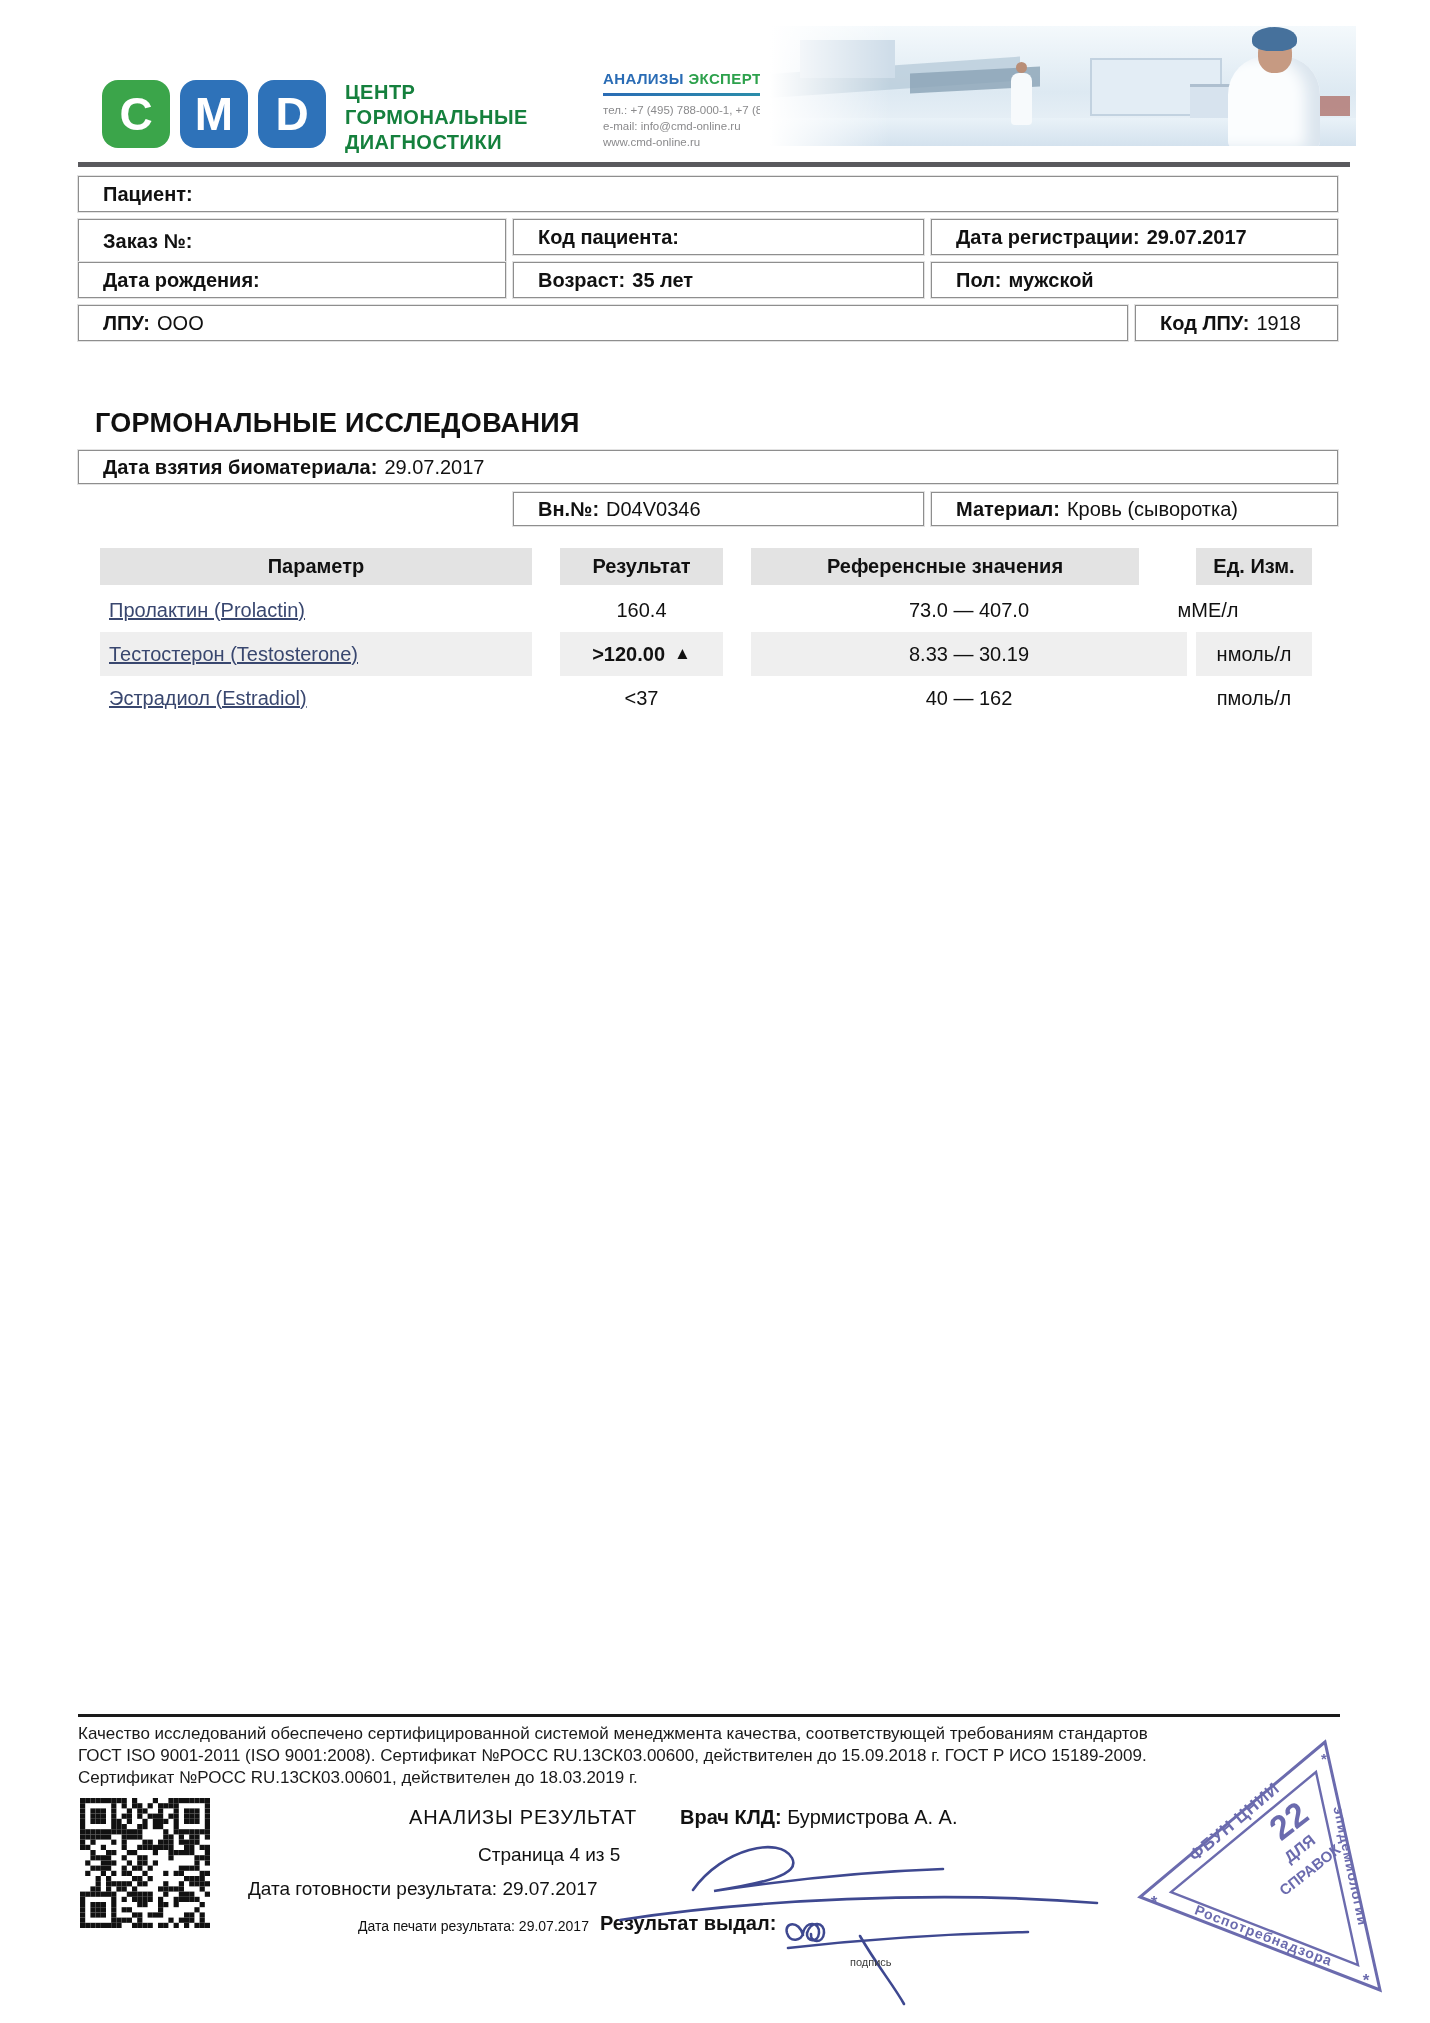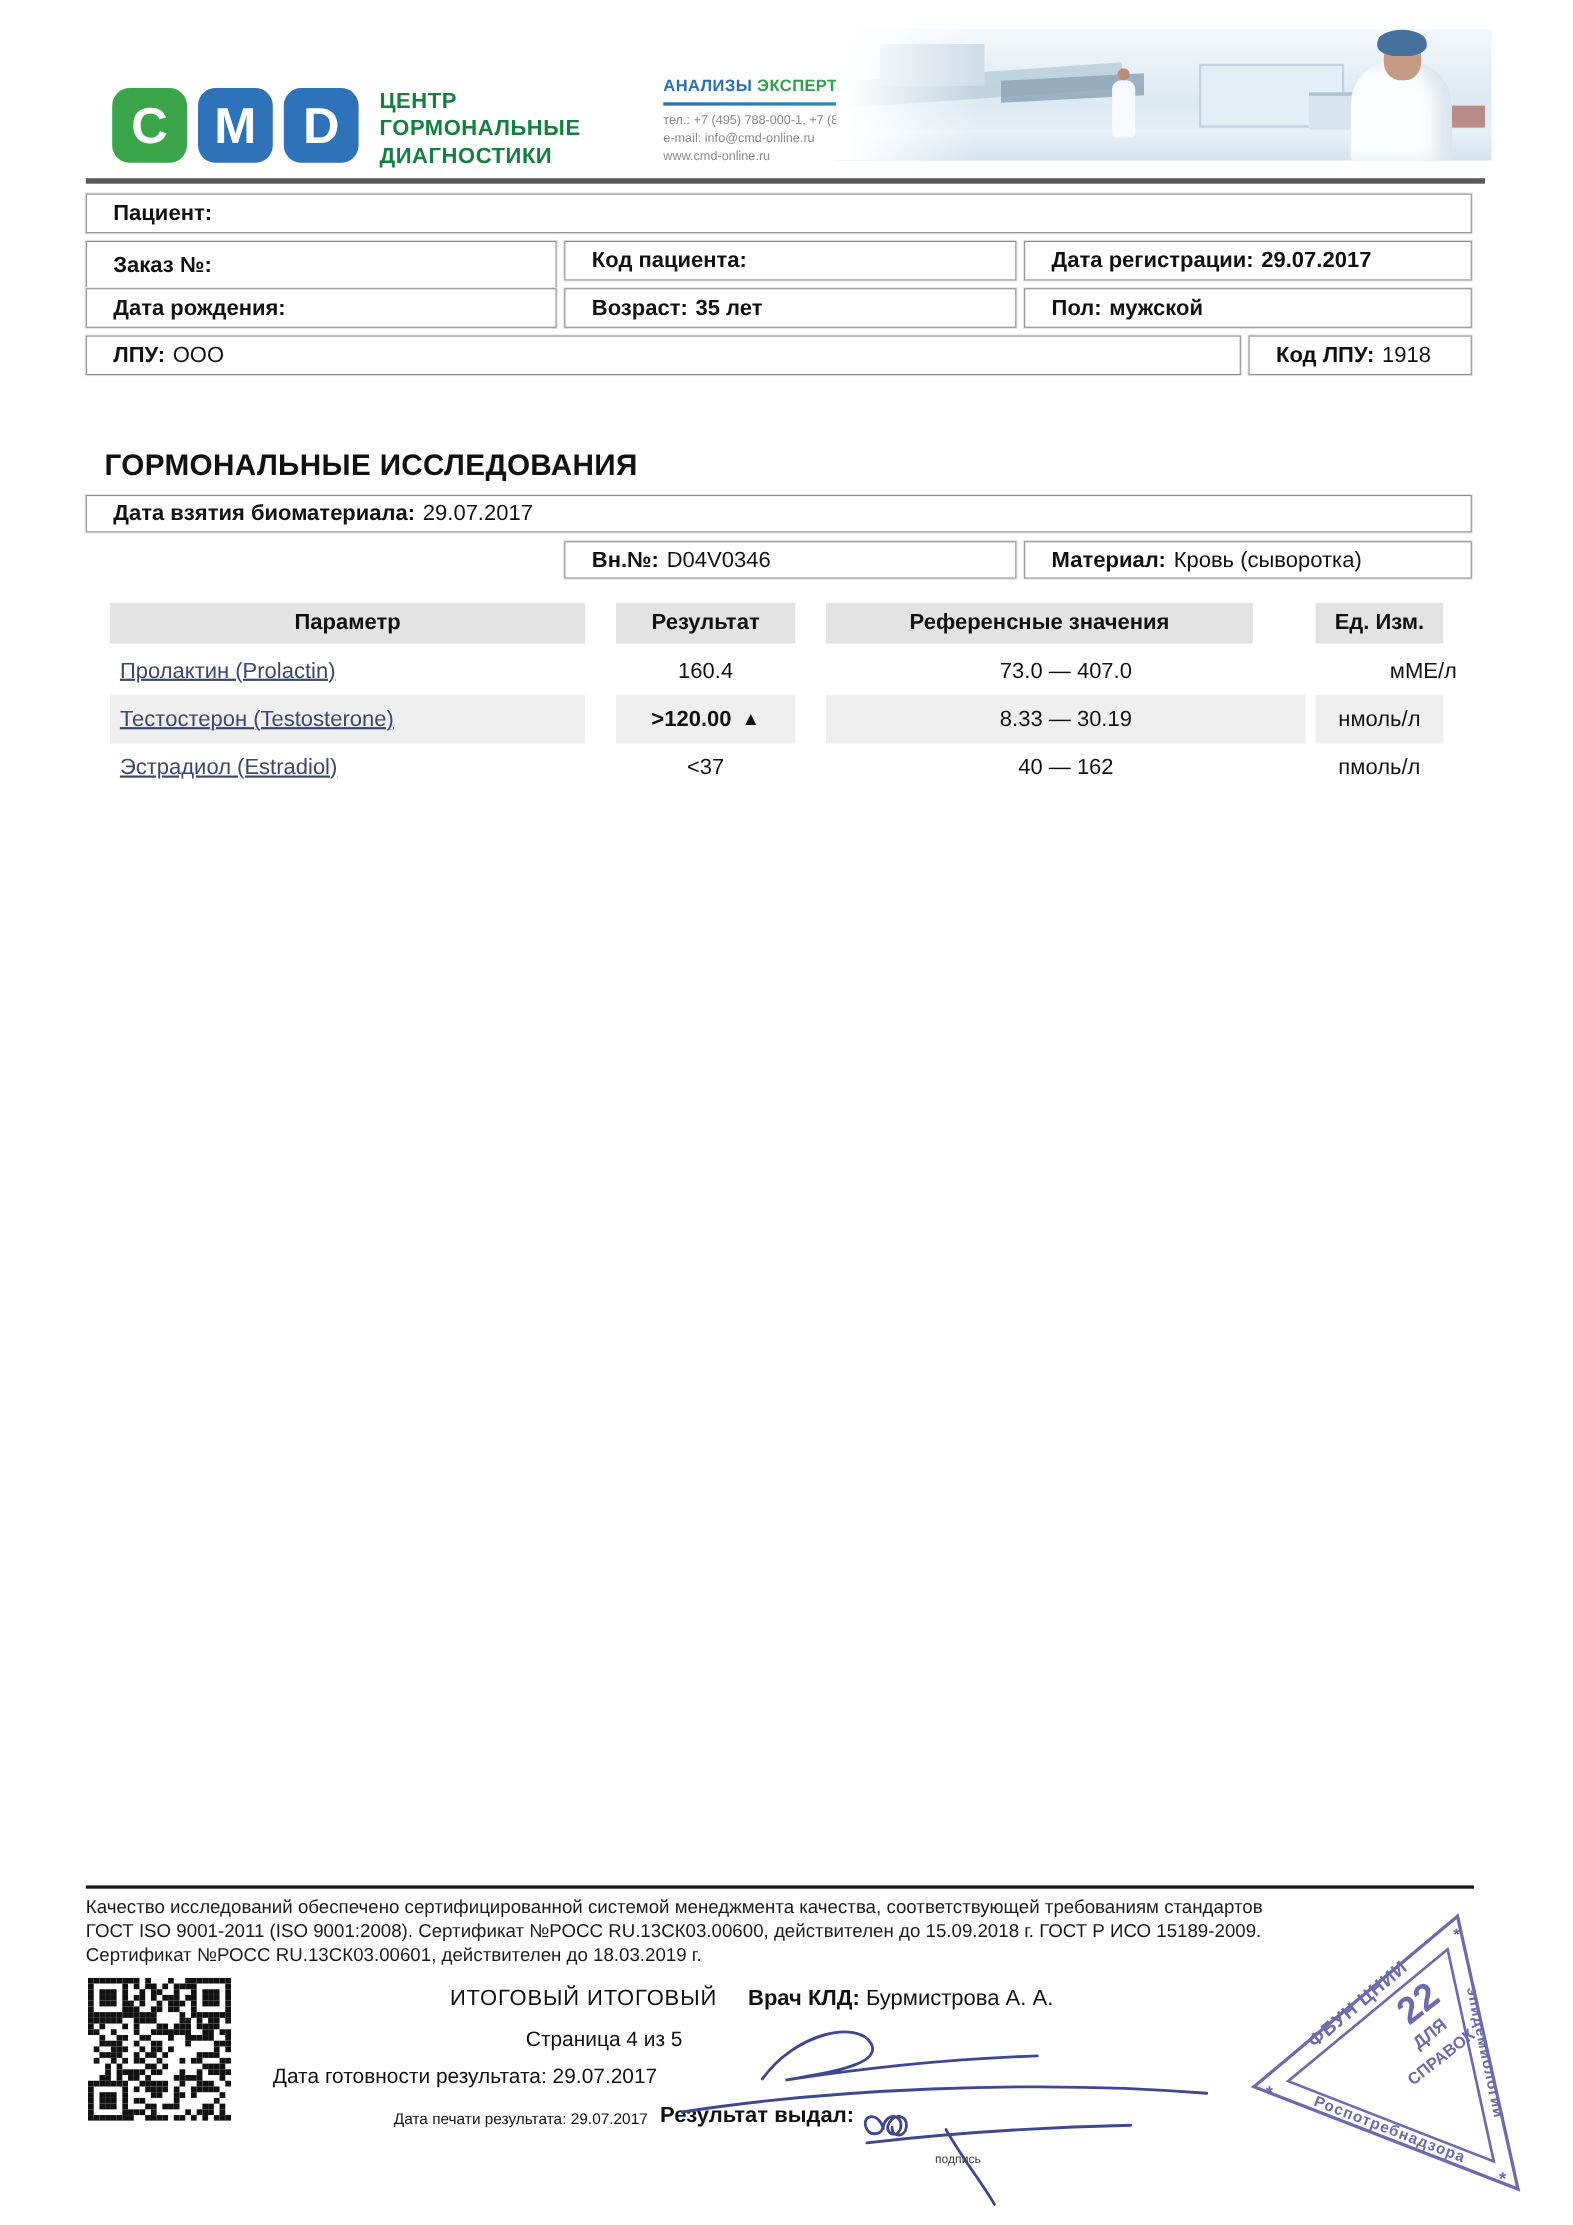--- a/index.html
+++ b/index.html
@@ -176,21 +176,21 @@
   <div class="th" style="left:100px;top:548px;width:432px;">Параметр</div>
   <div class="th" style="left:560px;top:548px;width:163px;">Результат</div>
   <div class="th" style="left:751px;top:548px;width:388px;">Референсные значения</div>
   <div class="th" style="left:1196px;top:548px;width:116px;">Ед. Изм.</div>
 
   <div class="td param" style="left:100px;top:588px;width:432px;">
     <span class="plink">Пролактин (Prolactin)</span>
   </div>
   <div class="td" style="left:560px;top:588px;width:163px;">160.4</div>
   <div class="td" style="left:751px;top:588px;width:436px;">73.0 — 407.0</div>
-  <div class="td" style="left:1236px;top:588px;width:116px;">мМЕ/л</div>
+  <div class="td" style="left:1150px;top:588px;width:116px;">мМЕ/л</div>
 
   <div class="td param hl" style="left:100px;top:632px;width:432px;">
     <span class="plink">Тестостерон (Testosterone)</span>
   </div>
   <div class="td hl" style="left:560px;top:632px;width:163px;">
     <span class="res-bold">&gt;120.00</span>
     <span class="flag res-bold">▲</span>
   </div>
   <div class="td hl" style="left:751px;top:632px;width:436px;">8.33 — 30.19</div>
   <div class="td hl" style="left:1196px;top:632px;width:116px;">нмоль/л</div>
@@ -541,21 +541,21 @@
       <rect x="13" y="24" width="1" height="1" fill="#111"></rect>
       <rect x="15" y="24" width="1" height="1" fill="#111"></rect>
       <rect x="16" y="24" width="1" height="1" fill="#111"></rect>
       <rect x="18" y="24" width="1" height="1" fill="#111"></rect>
       <rect x="20" y="24" width="1" height="1" fill="#111"></rect>
       <rect x="22" y="24" width="1" height="1" fill="#111"></rect>
       <rect x="23" y="24" width="1" height="1" fill="#111"></rect>
       <rect x="24" y="24" width="1" height="1" fill="#111"></rect>
     </svg>
 
-  <div class="final">ИТОГОВЫЙ ИТОГОВЫЙ</div>
+  <div class="final">АНАЛИЗЫ РЕЗУЛЬТАТ</div>
   <div class="doctor">
     <b>Врач КЛД:</b>
     <span>Бурмистрова А. А.</span>
   </div>
   <div class="pageinfo">Страница 4 из 5</div>
   <div class="ready">
     <span>Дата готовности результата:</span>
     <span>29.07.2017</span>
   </div>
   <div class="printd">

